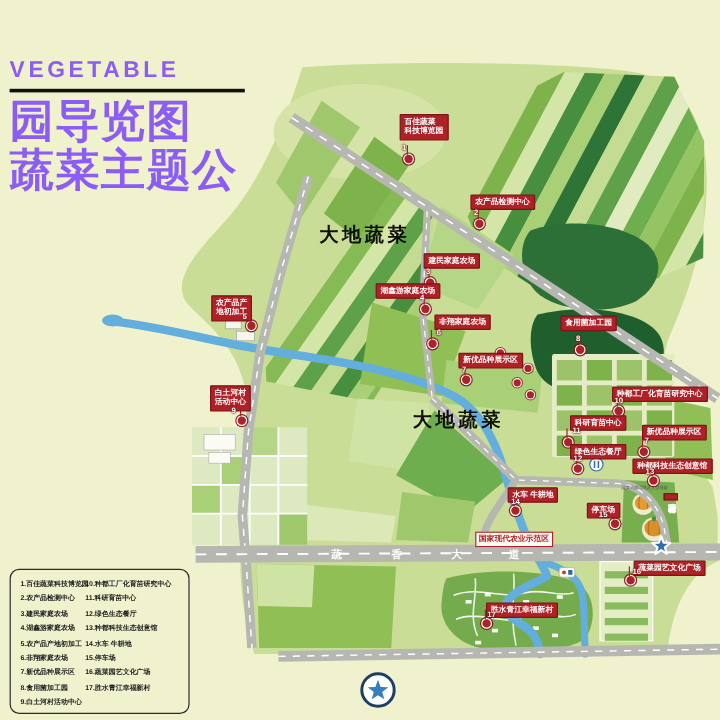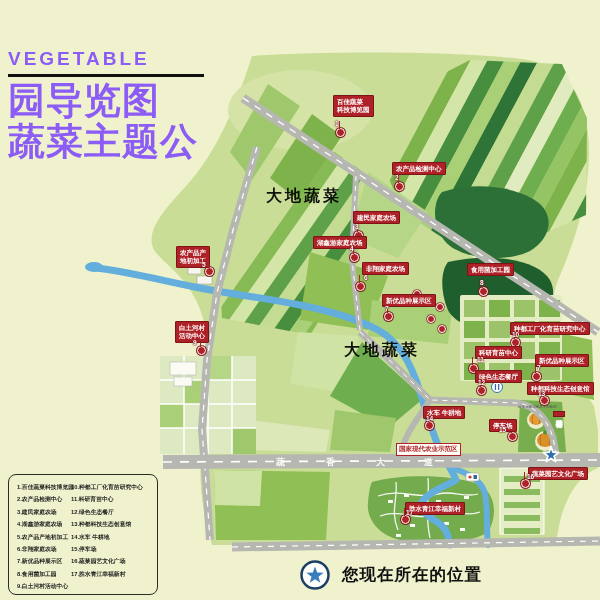--- a/index.html
+++ b/index.html
@@ -396,16 +396,15 @@
     </div>
   </div>
 
   <div id="youarehere">
     <svg width="32" height="32" viewBox="0 0 32 32">
       <circle cx="16" cy="16" r="13.5" fill="#fefefc" stroke="#1d3f66" stroke-width="2.5"></circle>
       <g transform="translate(16,16.5)">
         <polygon points="0,-9 2.2,-3.1 8.6,-2.8 3.5,1.2 5.3,7.3 0,3.8 -5.3,7.3 -3.5,1.2 -8.6,-2.8 -2.2,-3.1" fill="#3a7dbd"></polygon>
       </g>
     </svg>
-    <span id="yah-label">您现在所在的位置</span>
   </div>
 
 </div>
 
 </body></html>

